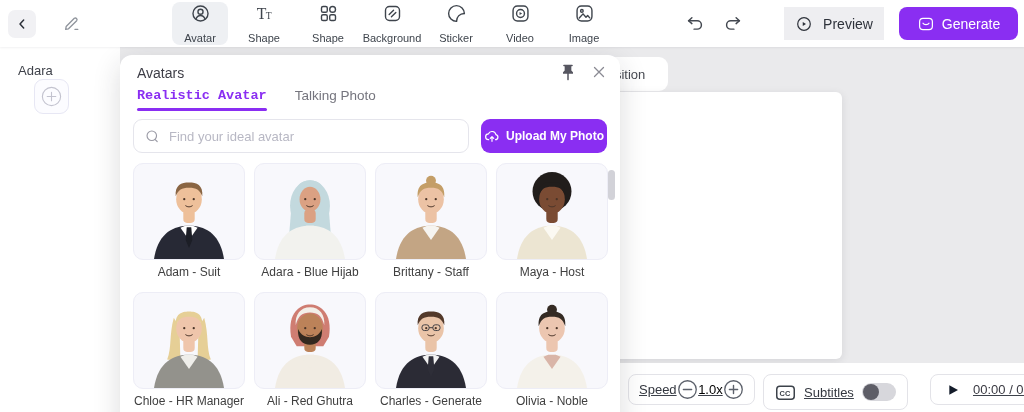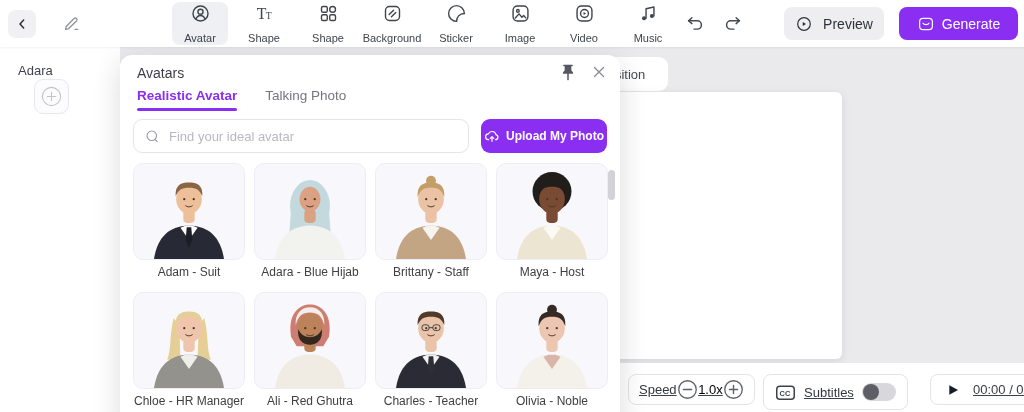--- a/index.html
+++ b/index.html
@@ -16,21 +16,21 @@
   .rename-icon { position:absolute; left:62px; top:13px; width:20px; height:20px; color:#8f949c; cursor:pointer; }
   .tb-items { position:absolute; left:172px; top:2px; display:flex; gap:8px; }
   .tb-item { width:56px; height:43px; border-radius:8px; display:flex; flex-direction:column;
              align-items:center; justify-content:center; cursor:pointer; color:#3e444c; }
   .tb-item.active { background:#eef0f3; }
   .tb-item .tb-icon { width:21px; height:21px; }
   .tb-item .tb-label { font-size:11px; margin-top:8px; color:#3e444c; white-space:nowrap; }
   .hist-btn { position:absolute; top:13px; width:22px; height:22px; color:#434850; cursor:pointer; }
   .hist-undo { left:684px; } .hist-redo { left:722px; }
   .preview-btn { position:absolute; left:784px; top:7px; height:33px; width:100px; background:#eeeef1;
-                 border-radius:8px; display:flex; align-items:center; justify-content:center; gap:10px;
+                 border-radius:0; display:flex; align-items:center; justify-content:center; gap:10px;
                  cursor:pointer; color:#2e323b; }
   .preview-btn svg { width:18px; height:18px; }
   .preview-btn span { font-size:14px; }
   .generate-btn { position:absolute; left:899px; top:7px; height:33px; width:119px; border-radius:8px;
                   display:flex; align-items:center; justify-content:center; gap:7px; cursor:pointer; color:#fff; }
   .generate-btn svg { width:18px; height:18px; }
   .generate-btn span { font-size:14px; }
 
   
   .sidebar { position:absolute; left:0; top:47px; width:120px; height:365px; background:#fff; }
@@ -64,21 +64,21 @@
   .time-label { font-size:13px; color:#3a3a42; white-space:nowrap; }
 
   
   .panel { position:absolute; left:120px; top:55px; width:500px; height:380px; background:#fff;
            border-radius:12px; box-shadow:0 8px 28px rgba(28,32,40,.16); z-index:30; }
   .panel-title { position:absolute; left:17px; top:10px; font-size:14px; color:#3d3d46; }
   .pin-btn { position:absolute; left:438px; top:8px; width:20px; height:20px; color:#565660; cursor:pointer; }
   .close-btn { position:absolute; left:470px; top:8px; width:18px; height:18px; color:#8a8a93; cursor:pointer; }
   .panel-tabs { position:absolute; left:17px; top:33px; display:flex; gap:28px; }
   .panel-tab { font-size:13.5px; color:#75757e; cursor:pointer; padding-bottom:8px; position:relative; }
-  .panel-tab.active { font-weight:bold; }
+  .panel-tab.active { font-weight:bold;font-family:Liberation Mono, monospace; }
   .panel-tab.active .tab-underline { position:absolute; left:0; right:0; bottom:0; height:3px; border-radius:2px; }
   .search-box { position:absolute; left:13px; top:64px; width:336px; height:34px; border:1px solid #e5e5ec;
                 border-radius:9px; display:flex; align-items:center; padding:0 10px; gap:8px; background:#fff; }
   .search-box svg { width:17px; height:17px; color:#9a9aa5; flex:none; }
   .search-box input { border:none; outline:none; flex:1; font-size:13px; font-family:"Liberation Sans",sans-serif; color:#3c414a; background:transparent; }
   .search-box input::placeholder { color:#b8b8c4; }
   .upload-btn { position:absolute; left:361px; top:64px; width:126px; height:34px; border-radius:9px;
                 display:flex; align-items:center; justify-content:center; gap:6px; color:#fff; cursor:pointer; }
   .upload-btn svg { width:16px; height:16px; }
   .upload-btn span { font-size:12px; font-weight:bold; white-space:nowrap; }
@@ -153,45 +153,35 @@
             <path d="M21 12a9 9 0 1 0-9 9" fill="none" stroke="currentColor" stroke-width="1.6" stroke-linecap="round" stroke-linejoin="round"></path>
             <path d="M21 12c-5.2.2-8.8 3.8-9 9" fill="none" stroke="currentColor" stroke-width="1.6" stroke-linecap="round" stroke-linejoin="round"></path>
           </svg>
         </span>
     <span class="tb-label">Sticker</span>
   </div>
       <div class="tb-item">
     <span class="tb-icon">
           <svg viewBox="0 0 24 24">
             <rect x="3.5" y="3.5" width="17" height="17" rx="5" fill="none" stroke="currentColor" stroke-width="1.6" stroke-linecap="round" stroke-linejoin="round"></rect>
+            <circle cx="12" cy="12" r="4.5" fill="none" stroke="currentColor" stroke-width="1.6" stroke-linecap="round" stroke-linejoin="round"></circle>
+            <path d="M10.9 10.3l2.9 1.7-2.9 1.7z" fill="currentColor" stroke="none"></path>
+          </svg>
+        </span>
+    <span class="tb-label">Video</span>
+  </div>
+      <div class="tb-item">
+    <span class="tb-icon">
+          <svg viewBox="0 0 24 24">
+            <rect x="3.5" y="3.5" width="17" height="17" rx="5" fill="none" stroke="currentColor" stroke-width="1.6" stroke-linecap="round" stroke-linejoin="round"></rect>
             <circle cx="9" cy="9" r="1.5" fill="none" stroke="currentColor" stroke-width="1.6" stroke-linecap="round" stroke-linejoin="round"></circle>
             <path d="M6 17.2l4.3-4.8 3.4 3.8 1.9-1.9 2.4 2.7" fill="none" stroke="currentColor" stroke-width="1.6" stroke-linecap="round" stroke-linejoin="round"></path>
           </svg>
         </span>
     <span class="tb-label">Image</span>
-  </div>
-      <div class="tb-item">
-    <span class="tb-icon">
-          <svg viewBox="0 0 24 24">
-            <rect x="3.5" y="3.5" width="17" height="17" rx="5" fill="none" stroke="currentColor" stroke-width="1.6" stroke-linecap="round" stroke-linejoin="round"></rect>
-            <circle cx="12" cy="12" r="4.5" fill="none" stroke="currentColor" stroke-width="1.6" stroke-linecap="round" stroke-linejoin="round"></circle>
-            <path d="M10.9 10.3l2.9 1.7-2.9 1.7z" fill="currentColor" stroke="none"></path>
-          </svg>
-        </span>
-    <span class="tb-label">Video</span>
-  </div>
-      <div class="tb-item">
-    <span class="tb-icon">
-          <svg viewBox="0 0 24 24">
-            <path d="M9.2 17.3V6.6l9-2v10.3" fill="none" stroke="currentColor" stroke-width="1.6" stroke-linecap="round" stroke-linejoin="round"></path>
-            <circle cx="6.9" cy="17.3" r="2.3" fill="currentColor" stroke="none"></circle>
-            <circle cx="15.9" cy="14.9" r="2.3" fill="currentColor" stroke="none"></circle>
-          </svg>
-        </span>
-    <span class="tb-label">Music</span>
   </div>
     </div>
   <span class="hist-btn hist-undo">
       <svg viewBox="0 0 24 24">
         <path d="M8.6 5.2 5 8.4l3.6 3.2" fill="none" stroke="currentColor" stroke-width="1.6" stroke-linecap="round" stroke-linejoin="round"></path>
         <path d="M5 8.4h9.4a4.6 4.6 0 0 1 0 9.2H11" fill="none" stroke="currentColor" stroke-width="1.6" stroke-linecap="round" stroke-linejoin="round"></path>
       </svg>
     </span>
   <span class="hist-btn hist-redo">
       <svg viewBox="0 0 24 24">
@@ -419,21 +409,21 @@
     <ellipse cx="50" cy="37" rx="13.5" ry="15.5" fill="#eac4a8"></ellipse>
             <path d="M36 34C35 22 42 19.5 50 19.5S65 22 64 34c-3-7-6-9-14-9s-11 2-14 9z" fill="#53392a"></path>
             <circle cx="45" cy="37" r="1.2" fill="#4a3428"></circle>
             <circle cx="55" cy="37" r="1.2" fill="#4a3428"></circle>
             <path d="M46.5 44c2 1.6 5 1.6 7 0" stroke="#4a3428" stroke-width="1" fill="none" stroke-linecap="round"></path>
             <rect x="40.5" y="33.5" width="7.5" height="6" rx="2.5" fill="none" stroke="#3a3a40" stroke-width="1"></rect>
             <rect x="52" y="33.5" width="7.5" height="6" rx="2.5" fill="none" stroke="#3a3a40" stroke-width="1"></rect>
             <path d="M48 36.5h4" stroke="#3a3a40" stroke-width="1"></path>
           </svg>
         </div>
-    <div class="avatar-name">Charles - Teacher</div>
+    <div class="avatar-name">Charles - Generate</div>
   </div>
       <div class="avatar-card">
     <div class="avatar-img">
           <svg viewBox="0 0 100 100" preserveAspectRatio="xMidYMax meet">
             <path d="M13 101C17 73 33 65 50 65c17 0 33 8 37 36z" fill="#f4f1ea"></path>
     <path d="M41 67 50 80l9-13-5-2h-8z" fill="#d9b5a8"></path>
             <rect x="44" y="48" width="12" height="14" rx="4" fill="#ecc6b0"></rect>
     <ellipse cx="50" cy="37" rx="13.5" ry="15.5" fill="#ecc6b0"></ellipse>
             <path d="M36 35C35 22 42 19.5 50 19.5S65 22 64 35c-3-8-6-10-14-10s-11 2-14 10z" fill="#352b24"></path>
             <circle cx="50" cy="17.5" r="5.2" fill="#352b24"></circle>

